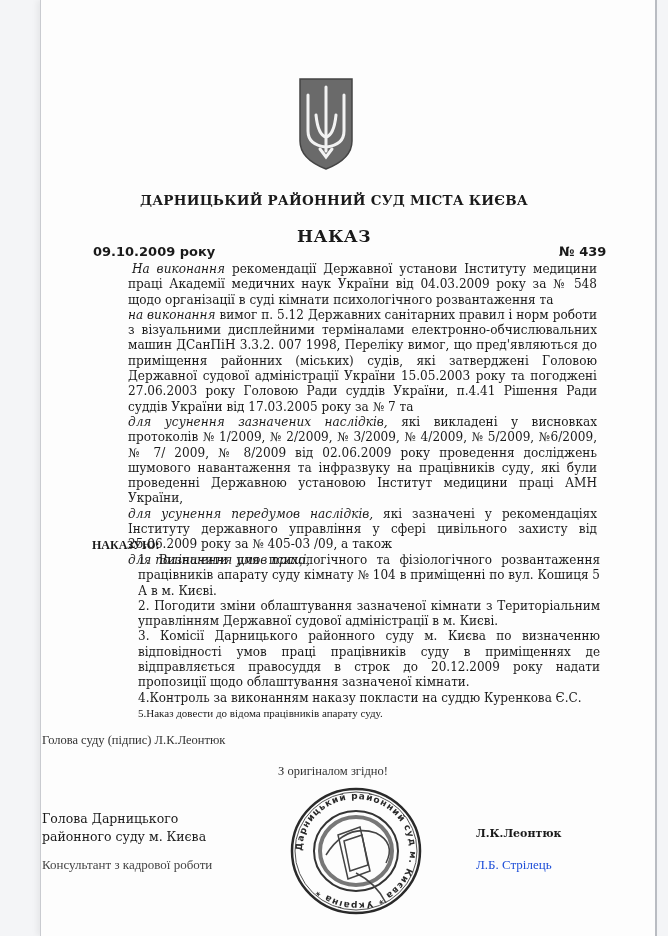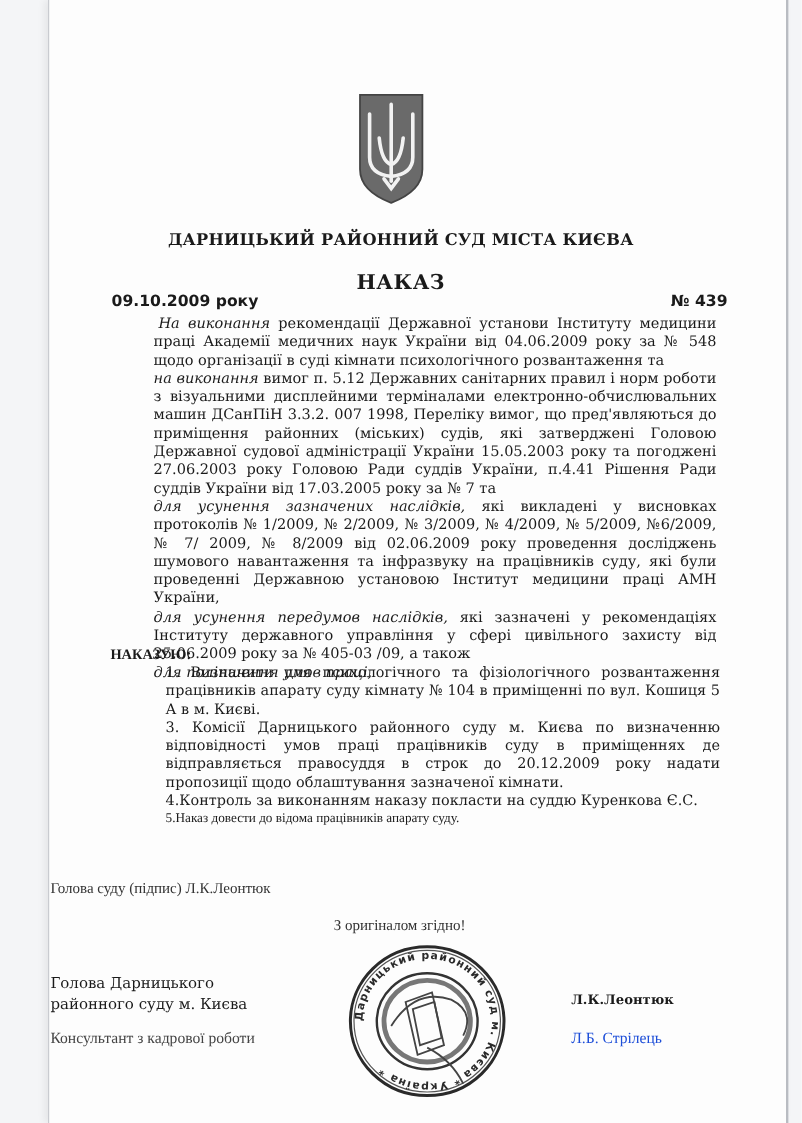--- a/index.html
+++ b/index.html
@@ -55,31 +55,32 @@
     <path d="M24 74 L30 82 L36 74"></path>
   </g>
 </svg>
 
 <div class="abs court-title">ДАРНИЦЬКИЙ РАЙОННИЙ СУД МІСТА КИЄВА</div>
 <div class="abs order-title">НАКАЗ</div>
 <div class="abs order-date">09.10.2009 року</div>
 <div class="abs order-num">№ 439</div>
 
 <div class="abs body-text">
-  <p class="first"><i>На виконання</i><span> рекомендації Державної установи Інституту медицини праці Академії медичних наук України від 04.06.2009 року за № 548 щодо організації в суді кімнати психологічного розвантаження та</span></p>
+  <p class="first"><i>На виконання</i><span> рекомендації Державної установи Інституту медицини праці Академії медичних наук України від 04.03.2009 року за № 548 щодо організації в суді кімнати психологічного розвантаження та</span></p>
   <p><i>на виконання</i><span> вимог п. 5.12 Державних санітарних правил і норм роботи з візуальними дисплейними терміналами електронно-обчислювальних машин ДСанПіН 3.3.2. 007 1998, Переліку вимог, що пред'являються до приміщення районних (міських) судів, які затверджені Головою Державної судової адміністрації України 15.05.2003 року та погоджені 27.06.2003 року Головою Ради суддів України, п.4.41 Рішення Ради суддів України від 17.03.2005 року за № 7 та</span></p>
   <p><i>для усунення зазначених наслідків,</i><span> які викладені у висновках протоколів № 1/2009, № 2/2009, № 3/2009,        № 4/2009, № 5/2009, №6/2009, № 7/ 2009, № 8/2009 від 02.06.2009 року проведення досліджень шумового навантаження та інфразвуку на працівників суду, які були проведенні Державною установою Інститут медицини праці АМН України,</span></p>
   <p><i>для усунення передумов наслідків,</i><span> які зазначені у рекомендаціях Інституту державного управління у сфері цивільного захисту від 25.06.2009 року за № 405-03 /09, а також</span></p>
   <p><i>для поліпшення умов праці,</i><span></span></p>
 </div>
 
 <div class="abs decree">НАКАЗУЮ:</div>
 
 <div class="abs items">
   <p class="indent">1. Визначити  для психологічного та фізіологічного розвантаження працівників апарату суду  кімнату № 104 в приміщенні по вул. Кошиця 5 А в м. Києві.</p>
+  <p class="indent">2. Погодити зміни облаштування зазначеної кімнати  з Територіальним управлінням Державної судової адміністрації в м. Києві.</p>
   <p class="indent">3. Комісії Дарницького районного суду м. Києва по визначенню відповідності умов праці працівників суду в приміщеннях де відправляється правосуддя в строк до 20.12.2009 року надати пропозиції щодо облаштування зазначеної кімнати.</p>
   <p class="indent">4.Контроль за виконанням наказу покласти на суддю Куренкова Є.С.</p>
   <p class="indent item5">5.Наказ довести до відома працівників  апарату суду.</p>
 </div>
 
 <div class="abs sign-line">Голова суду (підпис) Л.К.Леонтюк</div>
 <div class="abs copy-note">З оригіналом згідно!</div>
 
 <div class="abs head-title">
   <div>Голова Дарницького</div>

